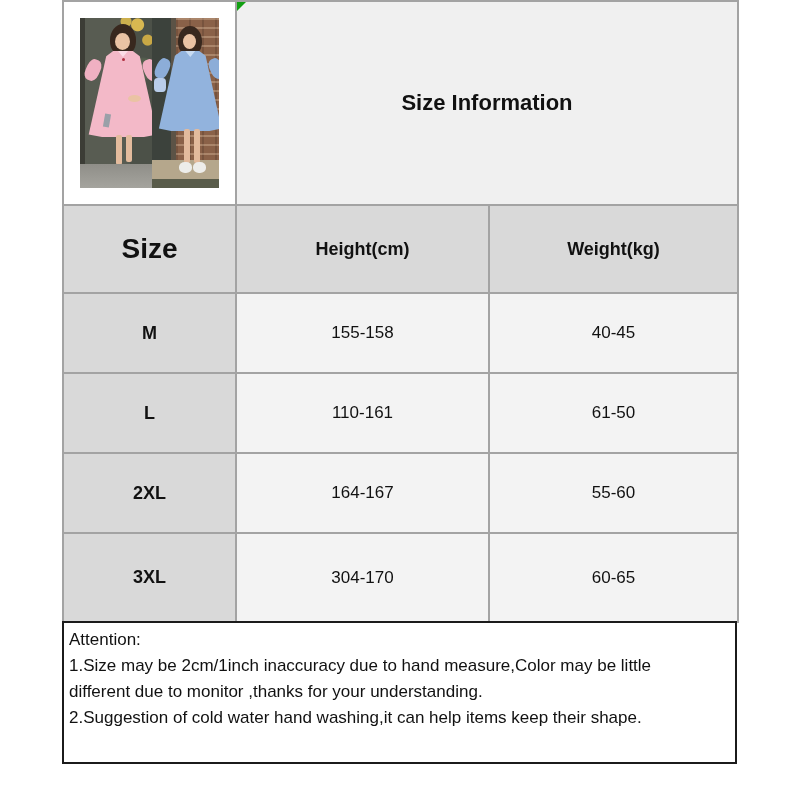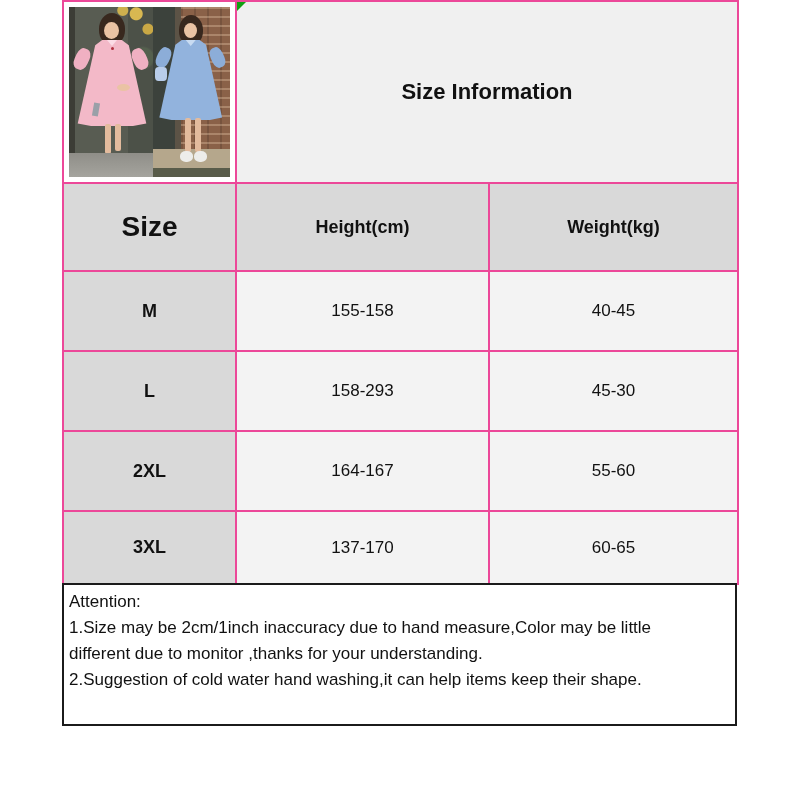--- a/index.html
+++ b/index.html
@@ -5,29 +5,29 @@
   html,body{margin:0;padding:0;}
   body{
     width:800px;height:800px;position:relative;background:#ffffff;
     font-family:"Liberation Sans",sans-serif;color:#111;overflow:hidden;
   }
   .sheet{position:absolute;left:62px;top:0;width:675px;}
   table.size-table{
     border-collapse:collapse;table-layout:fixed;width:675px;
   }
   table.size-table td, table.size-table th{
-    border:2px solid #ec4899;text-align:center;vertical-align:middle;padding:5px;
+    border:2px solid #a3a3a3;text-align:center;vertical-align:middle;padding:16px;
   }
   .col-size{width:173px;}
   .col-height{width:253px;}
   .col-weight{width:249px;}
   tr.top-row{height:170px;}
   tr.header-row{height:88px;}
   tr.data-row{height:80px;}
-  tr.data-row.last{height:73px;}
+  tr.data-row.last{height:89px;}
 
   .image-cell{padding:0;background:#fff;}
   .photo-wrap{position:relative;width:100%;height:170px;display:flex;overflow:hidden;}
 
   
   .photo-left{
     position:relative;width:52%;height:100%;overflow:hidden;
     background:
       radial-gradient(circle at 80% 4%, #d8b851 0 6px, rgba(216,184,81,0) 7px),
       radial-gradient(circle at 94% 13%, #c9a845 0 5px, rgba(201,168,69,0) 6px),
@@ -138,31 +138,31 @@
       <th class="col-head">Height(cm)</th>
       <th class="col-head">Weight(kg)</th>
     </tr>
     <tr class="data-row">
       <td class="size-label-cell">M</td>
       <td class="value-cell">155-158</td>
       <td class="value-cell">40-45</td>
     </tr>
     <tr class="data-row">
       <td class="size-label-cell">L</td>
-      <td class="value-cell">158-293</td>
-      <td class="value-cell">45-30</td>
+      <td class="value-cell">110-161</td>
+      <td class="value-cell">61-50</td>
     </tr>
     <tr class="data-row">
       <td class="size-label-cell">2XL</td>
       <td class="value-cell">164-167</td>
       <td class="value-cell">55-60</td>
     </tr>
     <tr class="data-row last">
       <td class="size-label-cell">3XL</td>
-      <td class="value-cell">137-170</td>
+      <td class="value-cell">304-170</td>
       <td class="value-cell">60-65</td>
     </tr>
   </tbody>
     </table>
 
   <div class="attention-box">
     <div class="att-line">Attention:</div>
     <div class="att-line">1.Size may be 2cm/1inch inaccuracy due to hand measure,Color may be little</div>
     <div class="att-line">different due to monitor ,thanks for your understanding.</div>
     <div class="att-line">2.Suggestion of cold water hand washing,it can help items keep their shape.</div>

